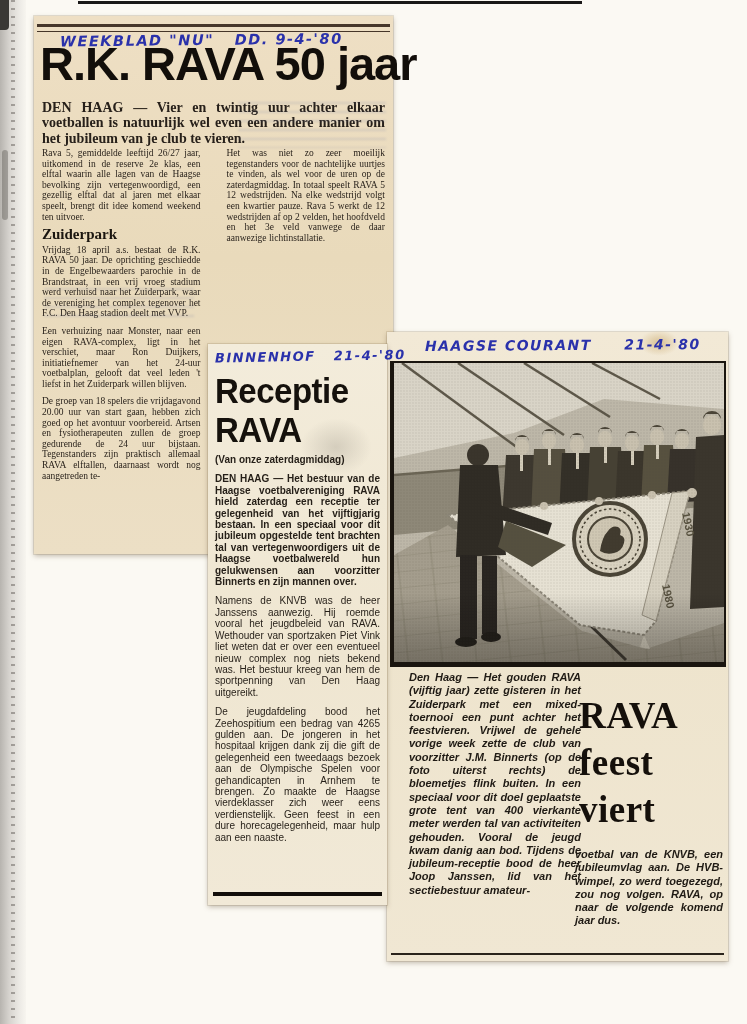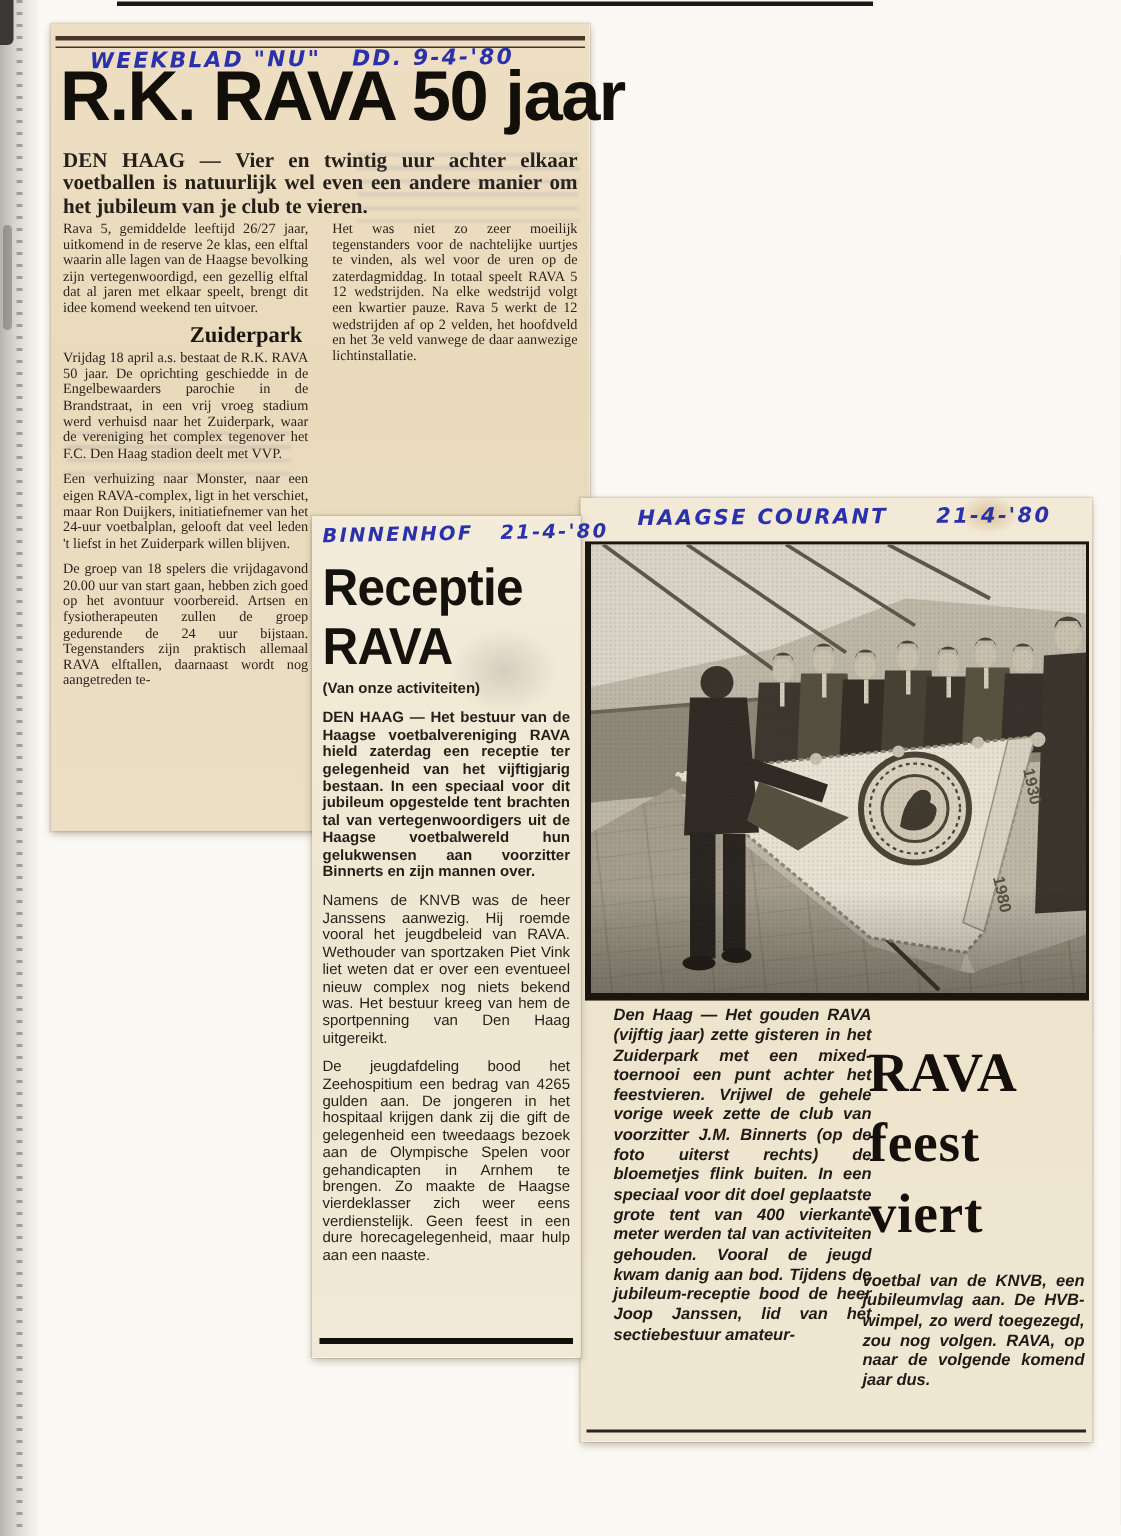--- a/index.html
+++ b/index.html
@@ -27,26 +27,26 @@
       background:linear-gradient(180deg,#eedfc4 0%,#e9dabb 45%,#ecdfc5 100%);}
   .c1-rule{position:absolute;top:8px;left:3px;right:3px;height:7px;border-top:3px solid #463629;}
   .c1-rule::after{content:"";position:absolute;left:0;right:0;top:4px;height:1px;background:#463629;}
   .c1-hand{position:absolute;top:16px;left:26px;font-size:14.5px;transform:rotate(-.6deg);}
   .c1-hand .date{margin-left:14px;}
   .c1-headline{position:absolute;top:20px;left:6px;margin:0;font-family:"Liberation Sans",sans-serif;
       font-weight:bold;font-size:47px;letter-spacing:-1px;color:#120e0a;white-space:nowrap;}
   .c1-lead{position:absolute;top:84px;left:8px;width:343px;margin:0;
       font-family:"Liberation Serif",serif;font-weight:bold;font-size:14px;line-height:15.3px;
       text-align:justify;color:#27201a;}
-  .c1-cols{position:absolute;top:132px;left:8px;right:8px;display:flex;gap:16px;}
+  .c1-cols{position:absolute;top:132px;left:8px;right:8px;display:flex;gap:26px;}
   .c1-col{width:50%;font-family:"Liberation Serif",serif;font-size:9.5px;line-height:10.6px;
       text-align:justify;color:#2a231c;}
   .c1-col p{margin:0 0 7px 0;}
   .c1-subhead{margin:3px 4px 5px 0;font-family:"Liberation Serif",serif;font-weight:bold;
-      font-size:15px;text-align:right;color:#1b1610;}
+      font-size:15px;color:#1b1610;}
   .smudge.s-a{top:86px;left:204px;width:148px;height:46px;}
   .smudge.s-b{top:272px;left:10px;width:150px;height:30px;}
 
   
   .clip2{left:208px;top:344px;width:179px;height:561px;z-index:3;
       background:linear-gradient(180deg,#f3ecdb 0%,#efe6d1 55%,#f1e9d7 100%);}
   .c2-inner{position:absolute;top:5px;left:7px;right:7px;}
   .c2-hand{font-size:13px;transform:rotate(-1deg);display:block;}
   .c2-hand .date{margin-left:12px;}
   .c2-headline{margin:8px 0 0 0;font-family:"Liberation Sans",sans-serif;font-weight:bold;
@@ -118,21 +118,21 @@
     <div class="c2-watermark"></div>
     <div class="c2-inner c2-body">
       <span class="hand c2-hand">
         <span>BINNENHOF</span>
         <span class="date">21-4-'80</span>
       </span>
       <h1 class="c2-headline">
         <span>Receptie</span>
         <span>RAVA</span>
       </h1>
-      <p class="c2-byline">(Van onze activiteiten)</p>
+      <p class="c2-byline">(Van onze zaterdagmiddag)</p>
       <p class="intro">DEN HAAG — Het bestuur van de Haagse voetbalvereniging RAVA hield zaterdag een receptie ter gelegenheid van het vijftigjarig bestaan. In een speciaal voor dit jubileum opgestelde tent brachten tal van vertegenwoordigers uit de Haagse voetbalwereld hun gelukwensen aan voorzitter Binnerts en zijn mannen over.</p>
       <p>Namens de KNVB was de heer Janssens aanwezig. Hij roemde vooral het jeugdbeleid van RAVA. Wethouder van sportzaken Piet Vink liet weten dat er over een eventueel nieuw complex nog niets bekend was. Het bestuur kreeg van hem de sportpenning van Den Haag uitgereikt.</p>
       <p>De jeugdafdeling bood het Zeehospitium een bedrag van 4265 gulden aan. De jongeren in het hospitaal krijgen dank zij die gift de gelegenheid een tweedaags bezoek aan de Olympische Spelen voor gehandicapten in Arnhem te brengen. Zo maakte de Haagse vierdeklasser zich weer eens verdienstelijk. Geen feest in een dure horecagelegenheid, maar hulp aan een naaste.</p>
     </div>
     <div class="c2-rule"></div>
   </article>
 
   <article class="clip clip3">
     <div class="stain s-clip3"></div>
     <div class="hand c3-hand">

